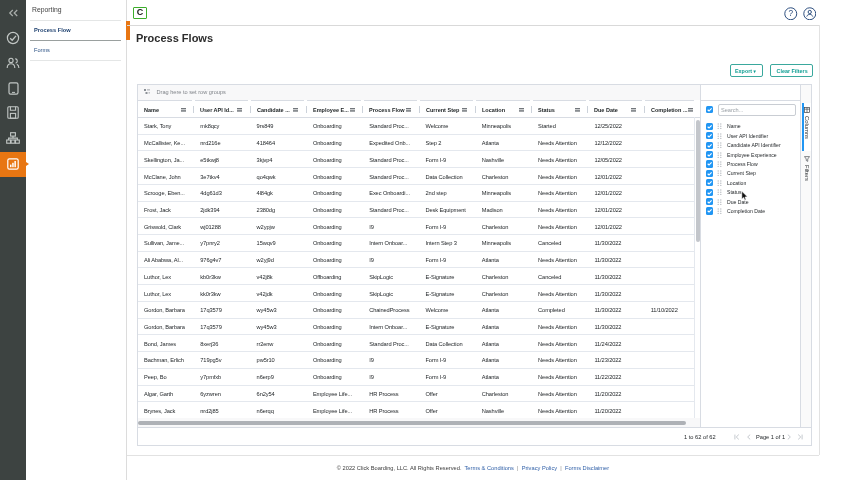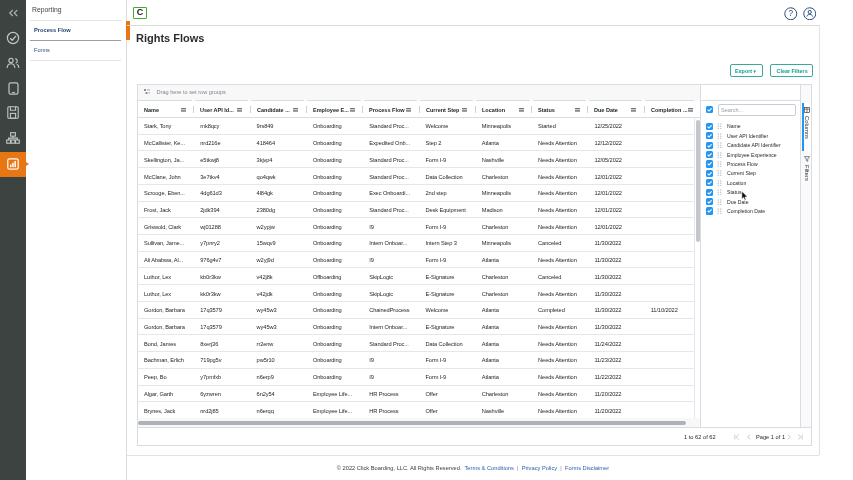--- a/index.html
+++ b/index.html
@@ -68,21 +68,21 @@
 <div class="abs" style="left:133px;top:7px;width:14px;height:12px;border:1.3px solid #3dae2b;border-radius:1px;color:#161616;font-size:9px;font-weight:bold;text-align:center;line-height:9.6px;">C</div>
 <svg class="abs" style="left:784px;top:6.5px" width="13.5" height="13.5" viewBox="0 0 14 14">
       <circle cx="7" cy="7" r="6.2" fill="none" stroke="#27497b" stroke-width="1"></circle>
       <text x="7" y="9.8" font-size="8.5" fill="#27497b" text-anchor="middle" font-family="Liberation Sans">?</text>
     </svg>
 <svg class="abs" style="left:802.5px;top:6.5px" width="13.5" height="13.5" viewBox="0 0 14 14">
       <circle cx="7" cy="7" r="6.2" fill="none" stroke="#27497b" stroke-width="1"></circle>
       <circle cx="7" cy="5.2" r="1.7" fill="none" stroke="#27497b" stroke-width="1"></circle>
       <path d="M3.9 9.9 C4.4 8.3 5.6 7.7 7 7.7 C8.4 7.7 9.6 8.3 10.1 9.9" fill="none" stroke="#27497b" stroke-width="1"></path>
     </svg>
-<div class="t" style="left:136px;top:31.8px;font-size:11px;font-weight:bold;color:#2c2c2c;">Rights Flows</div>
+<div class="t" style="left:136px;top:31.8px;font-size:11px;font-weight:bold;color:#2c2c2c;">Process Flows</div>
 <div class="abs" style="left:730px;top:64px;width:33px;height:12.5px;border:1px solid #3aa89d;border-radius:2px;background:#fff;"></div>
 <div class="t" style="left:735px;top:67.5px;font-size:5.4px;font-weight:bold;color:#12a095;">Export <span style="font-size:4.5px;">▾</span></div>
 <div class="abs" style="left:770px;top:64px;width:42.5px;height:12.5px;border:1px solid #3aa89d;border-radius:2px;background:#fff;"></div>
 <div class="t" style="left:776.5px;top:67.5px;font-size:5.4px;font-weight:bold;color:#12a095;">Clear Filters</div>
 <div class="abs" style="left:137px;top:83.5px;width:675px;height:362.5px;border:1px solid #d8dce3;background:#fff;"></div>
 <div class="abs" style="left:138px;top:84.5px;width:562px;height:15.799999999999997px;background:#f8f8f9;"></div>
 <svg class="abs" style="left:143.5px;top:88.5px" width="6.5" height="5.5" viewBox="0 0 13 11">
       <g fill="#8b9096">
         <rect x="0" y="0" width="4" height="4"></rect>
         <rect x="6" y="1" width="7" height="1.6"></rect>

